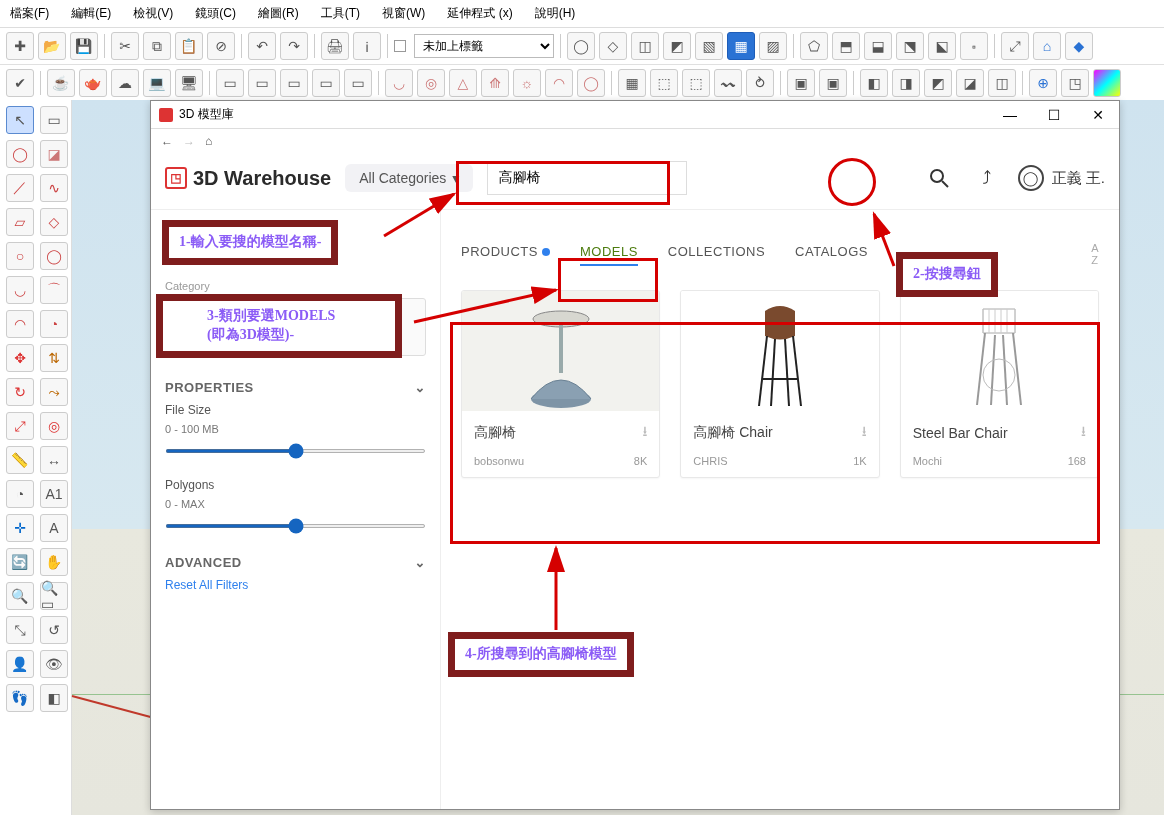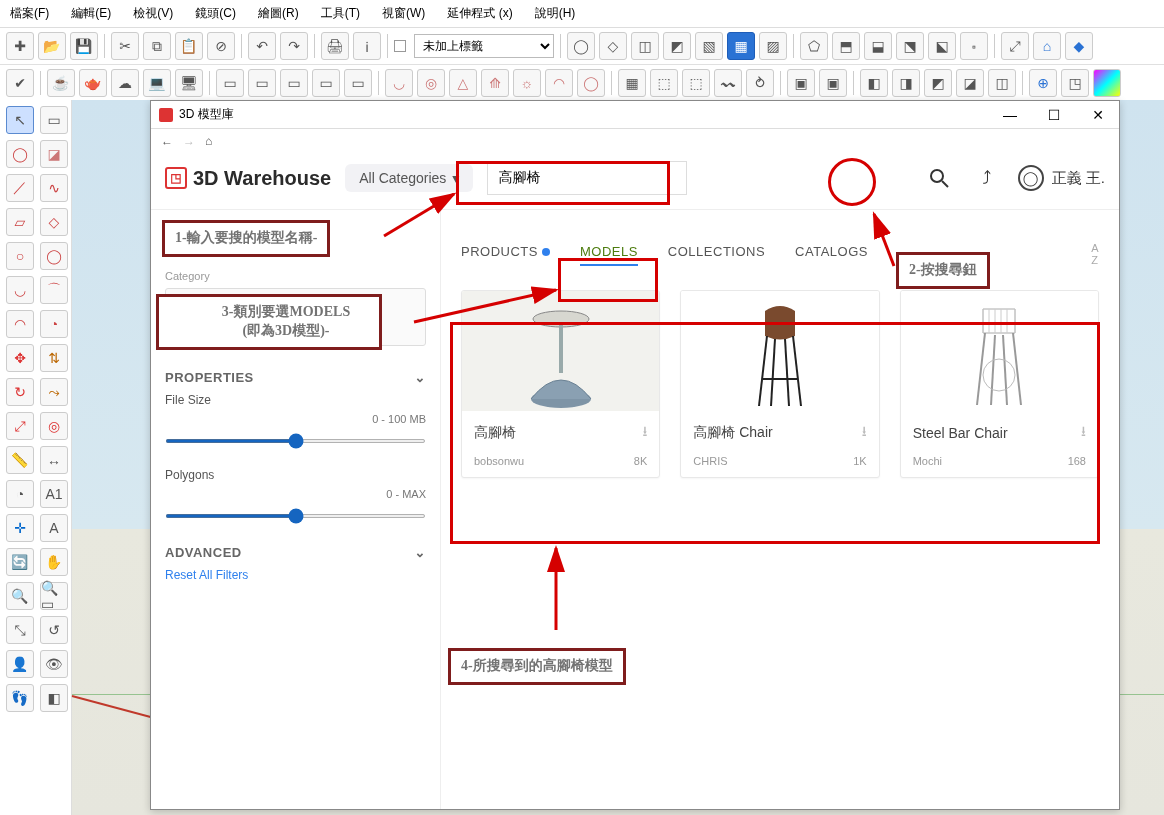--- a/index.html
+++ b/index.html
@@ -42,21 +42,21 @@
   .icon-btn { width:34px; height:34px; border-radius:50%; display:flex; align-items:center; justify-content:center; font-size:18px; color:#333; }
   .user { display:flex; align-items:center; gap:8px; font-size:15px; color:#333;}
   .avatar{width:26px;height:26px;border:2px solid #444;border-radius:50%;display:flex;align-items:center;justify-content:center;font-size:14px;}
 
   .wh-body { flex:1; display:flex; border-top:1px solid #eee; overflow:hidden;}
   .wh-side { width:290px; border-right:1px solid #eee; padding:14px; font-size:13px; color:#444; overflow:auto;}
   .wh-side .lbl { font-size:11px; color:#999;}
   .wh-side .big-select{border:1px solid #ddd;padding:8px;margin-top:6px;color:#aaa;border-radius:3px;background:#fafafa;height:58px}
   .wh-side h4{font-size:13px;color:#666;margin:24px 0 8px 0;display:flex;justify-content:space-between;align-items:center;letter-spacing:.5px;}
   .slider-lbl{font-size:12px;color:#555;}
-  .slider-range{font-size:11px;color:#777;text-align:right;margin:6px 0;}
+  .slider-range{font-size:11px;color:#777;text-align:left;margin:6px 0;}
   .slider{width:100%; accent-color:#1565c0; height:4px; background:#1565c0;}
   .reset{color:#2f80ed;font-size:12px;cursor:pointer;}
 
   .wh-main{flex:1;padding:18px 20px;overflow:auto;}
   .results-info{font-size:15px;color:#555;}
   .results-info small{color:#aaa;font-size:12px;margin-left:6px;}
   .tabs{display:flex;gap:30px;margin-top:14px;font-size:13px;color:#555;align-items:center;letter-spacing:.5px;}
   .tabs .tab{padding-bottom:6px;position:relative;}
   .tabs .tab.sel{color:#4d7c0f;}
   .tabs .tab.sel::after{content:"";position:absolute;left:0;right:0;bottom:-1px;height:2px;background:#2f80ed;}
@@ -66,21 +66,21 @@
   .cards{display:flex;gap:20px;margin-top:24px;}
   .card{border:1px solid #e8e8e8;background:#fff;width:200px;border-radius:3px;overflow:hidden;box-shadow:0 1px 2px rgba(0,0,0,.04);}
   .thumb{height:120px;background:#f2f2ee;display:flex;align-items:flex-end;justify-content:center;}
   .stool svg{display:block;}
   .card-body{padding:10px 12px;}
   .card-title{font-size:14px;color:#444;display:flex;justify-content:space-between;align-items:center;}
   .dl-ico{color:#bbb;font-size:14px;}
   .card-meta{display:flex;justify-content:space-between;color:#999;font-size:11px;margin-top:10px;}
 
   
-  .ann-box{position:absolute;border:3px solid #7f1d1d;background:#fff;padding:6px 10px;font-size:14px;font-family:"Microsoft JhengHei";font-weight:bold;color:#737373;z-index:50;line-height:1.35;text-align:center;}
+  .ann-box{position:absolute;border:7px solid #7f1d1d;background:#fff;padding:6px 10px;font-size:14px;font-family:"Microsoft JhengHei";font-weight:bold;color:#8b5cf6;z-index:50;line-height:1.35;}
   .ann-outline{position:absolute;border:3px solid #d50000;z-index:40;}
   .ann-circle{position:absolute;border:3px solid #d50000;border-radius:50%;z-index:45;}
   svg.ann-svg{position:absolute;left:0;top:0;pointer-events:none;z-index:48;}
 </style>
 </head>
 <body>
 
 <div class="menubar">
   <span>檔案(F)</span>
   <span>編輯(E)</span>
@@ -259,21 +259,21 @@
     <div class="icon-btn">⤴</div>
     <div class="user">
       <span class="avatar">◯</span>
       <span>正義 王.</span>
     </div>
   </div>
 
   <div class="wh-body">
     <div class="wh-side">
       <span style="font-size:16px;color:#888;">C</span>
-      <div class="lbl" style="margin-top:28px">Category</div>
+      <div class="lbl" style="margin-top:38px">Category</div>
       <div class="big-select"></div>
 
       <h4>
         <span>PROPERTIES</span>
           <span>⌄</span>
       </h4>
       <div class="slider-lbl">File Size</div>
       <div class="slider-range">0 - 100 MB</div>
       <input type="range" class="slider" value="50" style="">
 
@@ -373,24 +373,24 @@
   </div>
 </div>
 
 <div class="ann-outline" style="left:456px; top:161px; width:214px; height:44px;"></div>
 <div class="ann-outline" style="left:558px; top:258px; width:100px; height:44px;"></div>
 <div class="ann-outline" style="left:450px; top:322px; width:650px; height:222px;"></div>
 <div class="ann-circle" style="left:828px; top:158px; width:48px; height:48px;"></div>
 
 <div class="ann-box" style="left:162px; top:220px;">1-輸入要搜的模型名稱-</div>
 <div class="ann-box" style="left:896px; top:252px;">2-按搜尋鈕</div>
-<div class="ann-box" style="left:156px; top:294px; width:226px;padding-left:44px;">
+<div class="ann-box" style="left:156px; top:294px; width:246px;padding-left:44px;">
   <span>3-類別要選MODELS</span><br><span>(即為3D模型)-</span>
 </div>
-<div class="ann-box" style="left:448px; top:648px;">4-所搜尋到的高腳椅模型</div>
+<div class="ann-box" style="left:448px; top:632px;">4-所搜尋到的高腳椅模型</div>
 
 <svg class="ann-svg" width="1164" height="815">
   <defs>
       <marker id="ah" markerWidth="10" markerHeight="10" refX="8" refY="3" orient="auto">
         <path d="M0,0 L0,6 L9,3 z" fill="#d50000"></path>
       </marker>
     </defs>
   <line x1="384" y1="236" x2="454" y2="194" stroke="#d50000" stroke-width="3" marker-end="url(#ah)"></line>
   <line x1="894" y1="266" x2="874" y2="214" stroke="#d50000" stroke-width="3" marker-end="url(#ah)"></line>
   <line x1="414" y1="322" x2="556" y2="290" stroke="#d50000" stroke-width="3" marker-end="url(#ah)"></line>

